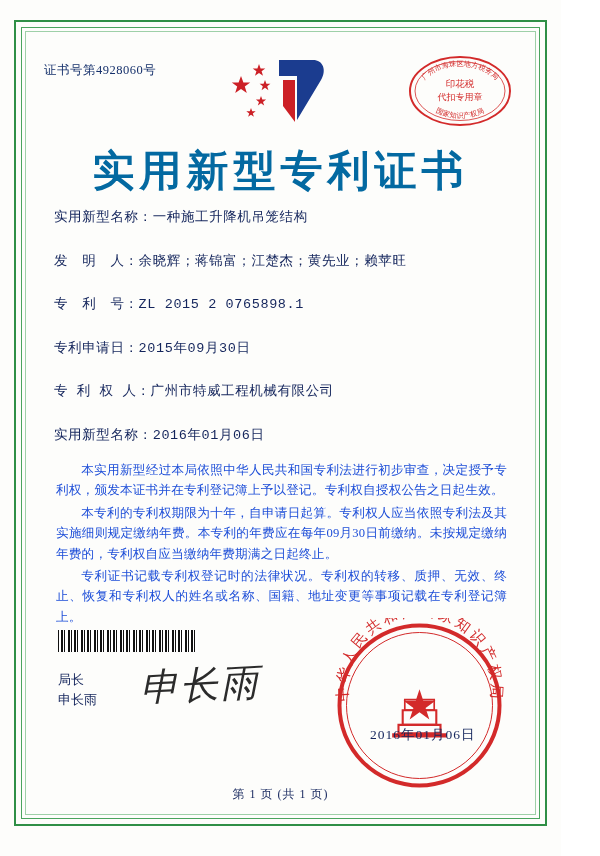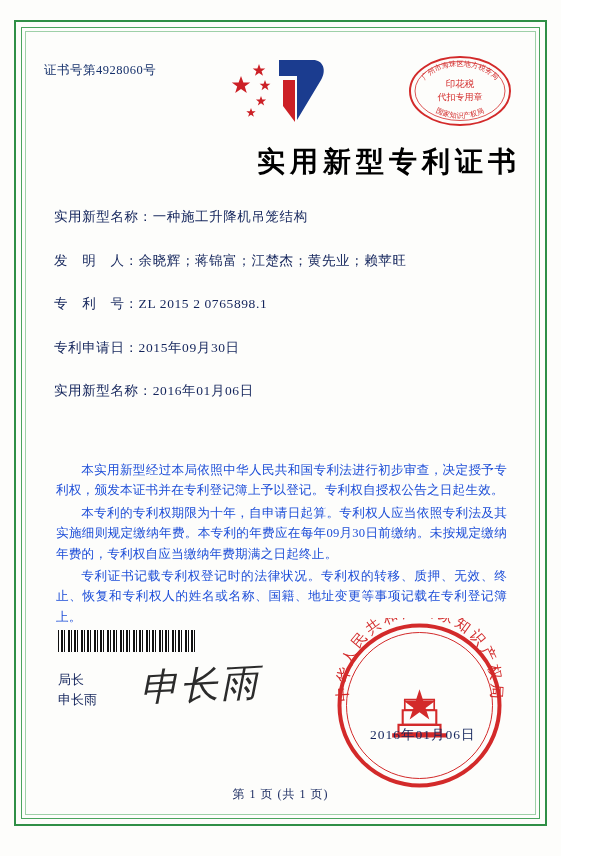--- a/index.html
+++ b/index.html
@@ -99,40 +99,41 @@
     height: 74px;
     text-align: center;
   }
   .stamp-oval svg { display:block; }
 
   .doc-title {
     position: absolute;
     left: 0;
     right: 0;
     top: 95px;
-    text-align: right;
-    font-size: 28px;
+    text-align: center;
+    font-size: 42px;
     font-weight: bold;
     letter-spacing: 5px;
-    color: #000000;
+    color: #0369a1;
     font-family: "Liberation Serif", serif;
   }
 
   .fields {
     position: absolute;
     left: 14px;
     right: 10px;
     top: 160px;
   }
   .field {
     font-size: 13.5px;
     color: #14255c;
     margin-bottom: 25.5px;
     letter-spacing: 0.6px;
     white-space: nowrap;
+    font-family: Liberation Mono, monospace;
   }
   .field .lab {
     display: inline-block;
   }
   .field .val {
     display: inline-block;
   }
 
   .body-text {
     position: absolute;
@@ -271,20 +272,23 @@
         <span class="lab">实用新型名称：</span><span class="val">一种施工升降机吊笼结构</span>
       </div>
       <div class="field">
         <span class="lab">发　明　人：</span><span class="val">余晓辉；蒋锦富；江楚杰；黄先业；赖苹旺</span>
       </div>
       <div class="field">
         <span class="lab">专　利　号：</span><span class="val">ZL 2015 2 0765898.1</span>
       </div>
       <div class="field">
         <span class="lab">专利申请日：</span><span class="val">2015年09月30日</span>
+      </div>
+      <div class="field">
+        <span class="lab">专 利 权 人：</span><span class="val">广州市特威工程机械有限公司</span>
       </div>
       <div class="field">
         <span class="lab">实用新型名称：</span><span class="val">2016年01月06日</span>
       </div>
     </div>
 
     <div class="body-text">
       <p>本实用新型经过本局依照中华人民共和国专利法进行初步审查，决定授予专利权，颁发本证书并在专利登记簿上予以登记。专利权自授权公告之日起生效。</p>
       <p>本专利的专利权期限为十年，自申请日起算。专利权人应当依照专利法及其实施细则规定缴纳年费。本专利的年费应在每年09月30日前缴纳。未按规定缴纳年费的，专利权自应当缴纳年费期满之日起终止。</p>
       <p>专利证书记载专利权登记时的法律状况。专利权的转移、质押、无效、终止、恢复和专利权人的姓名或名称、国籍、地址变更等事项记载在专利登记簿上。</p>

